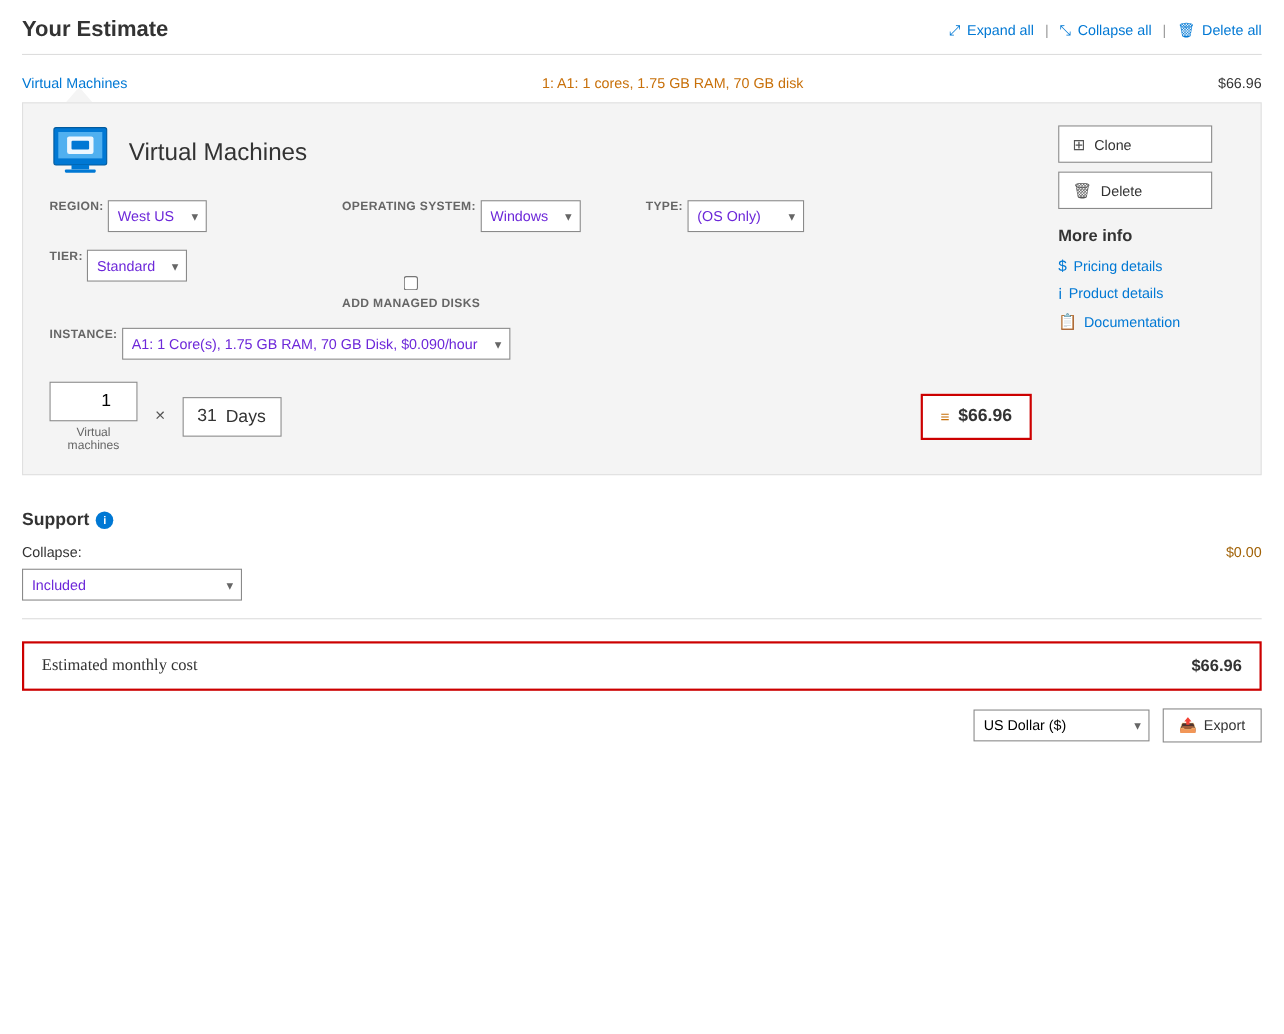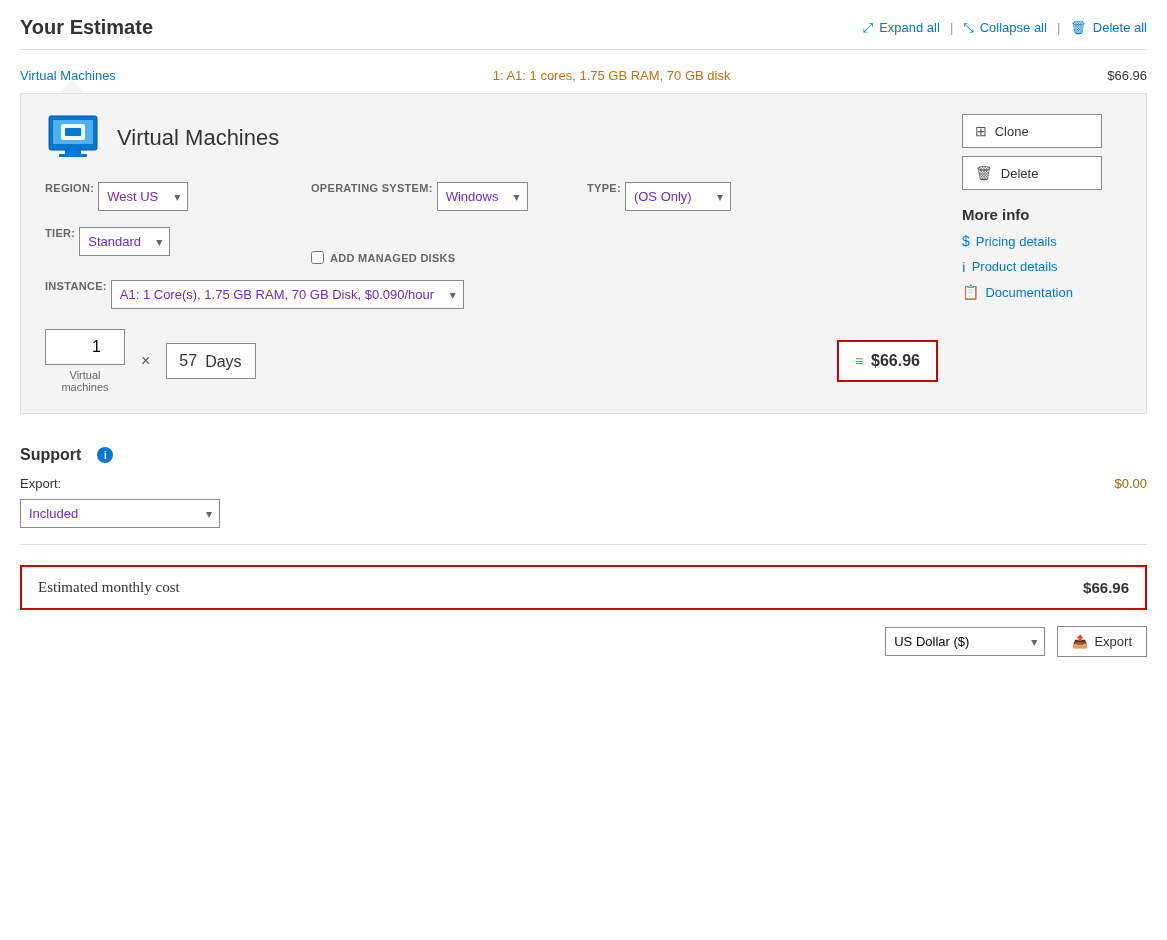--- a/index.html
+++ b/index.html
@@ -37,21 +37,21 @@
     .form-group.os { width: 260px; }
     .form-group.type { width: 260px; }
     .form-group.tier { width: 250px; }
     .form-group.instance { width: 460px; }
 
     .form-label { font-size: 11px; font-weight: 600; color: #666; text-transform: uppercase; letter-spacing: 0.3px; }
     .form-select { border: 1px solid #8a8a8a; background: #fff; padding: 6px 28px 6px 8px; font-size: 13px; color: #6d28d9; appearance: none; -webkit-appearance: none; cursor: pointer; position: relative; width: 100%; }
     .select-wrapper { position: relative; }
     .select-wrapper::after { content: '▾'; position: absolute; right: 8px; top: 50%; transform: translateY(-50%); color: #666; pointer-events: none; font-size: 12px; }
 
-    .checkbox-group { display: flex; align-items: center; gap: 6px; margin-top: 24px; }
+    .checkbox-group { display: flex; align-items: center; gap: 6px; margin-top: 24px; flex-direction: column; }
     .checkbox-group input[type="checkbox"] { width: 13px; height: 13px; cursor: pointer; }
     .checkbox-label { font-size: 13px; color: #333; text-transform: uppercase; font-size: 11px; font-weight: 600; letter-spacing: 0.3px; color: #666; cursor: pointer; }
 
     
     .calc-row { display: flex; align-items: center; gap: 16px; margin-top: 20px; }
     .calc-input-box { border: 1px solid #8a8a8a; background: #fff; width: 80px; padding: 8px; text-align: right; font-size: 16px; }
     .calc-multiply { font-size: 16px; color: #555; }
     .calc-days-wrapper { border: 1px solid #8a8a8a; background: #fff; padding: 8px 8px 8px 12px; display: flex; align-items: center; gap: 8px; width: 90px; }
     .calc-days-value { font-size: 16px; flex: 1; }
     .calc-days-select { border: none; background: transparent; font-size: 16px; color: #333; appearance: none; -webkit-appearance: none; cursor: pointer; padding-right: 14px; }
@@ -67,21 +67,21 @@
 
     .more-info-title { font-size: 15px; font-weight: 600; margin-top: 16px; margin-bottom: 10px; }
     .more-info-link { display: flex; align-items: center; gap: 6px; color: #0078d4; text-decoration: none; font-size: 13px; margin-bottom: 8px; cursor: pointer; }
     .info-icon { font-size: 14px; }
 
     
     .triangle-up { width: 0; height: 0; border-left: 12px solid transparent; border-right: 12px solid transparent; border-bottom: 14px solid #f4f4f4; position: absolute; top: -14px; left: 40px; }
 
     
     .support-section { margin-bottom: 20px; padding-bottom: 16px; border-bottom: 1px solid #ddd; }
-    .support-header { display: flex; align-items: center; gap: 16px; font-size: 16px; font-weight: 600; margin-bottom: 12px; padding-top: 4px; }
+    .support-header { display: flex; align-items: center; gap: 6px; font-size: 16px; font-weight: 600; margin-bottom: 12px; padding-top: 4px; }
     .support-row { display: flex; justify-content: space-between; align-items: flex-start; }
     .support-left { display: flex; flex-direction: column; gap: 8px; }
     .support-label { font-size: 13px; color: #333; }
     .support-price { font-size: 13px; color: #a16207; }
 
     
     .estimated-cost { display: flex; justify-content: space-between; align-items: center; border: 2px solid #c00; padding: 12px 16px; margin-bottom: 16px; }
     .estimated-label { font-size: 15px; font-weight: 400; color: #333; font-family: Liberation Serif, serif; }
     .estimated-price { font-size: 15px; font-weight: 600; color: #333; }
 
@@ -197,21 +197,21 @@
             </div>
           </div>
 
           <div class="calc-row">
             <div style="display:flex;flex-direction:column;align-items:center;">
               <input type="number" class="calc-input-box" value="1" style="width: 80px;">
               <div class="vm-label">Virtual<br>machines</div>
             </div>
             <span class="calc-multiply">×</span>
             <div class="calc-days-wrapper">
-              <span class="calc-days-value">57</span>
+              <span class="calc-days-value">31</span>
               <select class="calc-days-select">
                 <option>Days</option>
                 <option>Hours</option>
                 <option>Months</option>
               </select>
             </div>
             <div class="calc-spacer"></div>
             <div class="calc-total">
               <span class="calc-equals">≡</span>
               <span>$66.96</span>
@@ -247,21 +247,21 @@
     </div>
   </div>
 
   <div class="support-section">
     <div class="support-header">
       <span>Support</span>
       <span class="info-circle">i</span>
     </div>
     <div class="support-row">
       <div class="support-left">
-        <span class="support-label">Export:</span>
+        <span class="support-label">Collapse:</span>
         <div class="select-wrapper" style="width:200px;">
           <select class="form-select" style="width:200px;">
             <option>Included</option>
             <option>Developer</option>
             <option>Standard</option>
           </select>
         </div>
       </div>
       <span class="support-price">$0.00</span>
     </div>

